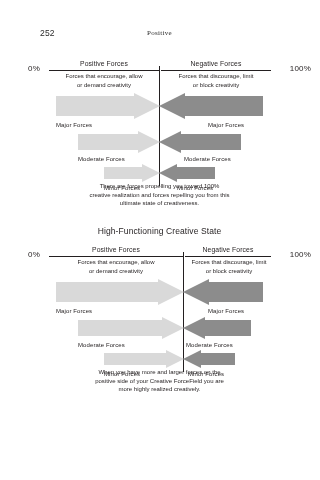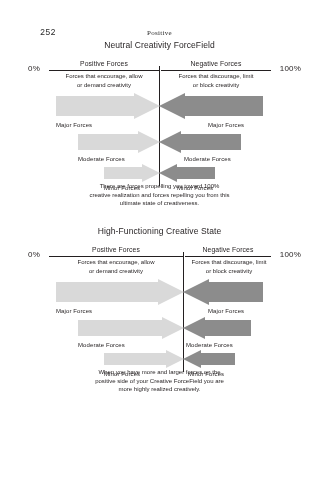--- a/index.html
+++ b/index.html
@@ -31,21 +31,20 @@
     width: 319px;
     height: 12px;
   }
   .folio {
     position: absolute;
     left: 40px;
     top: 0;
     font-size: 8.5px;
     letter-spacing: .2px;
     color: #2b2b2b;
-    font-family: Liberation Mono, monospace;
   }
   .head-title {
     position: absolute;
     left: 0;
     top: 1px;
     width: 319px;
     text-align: center;
     font-size: 7px;
     font-family: "Liberation Serif", serif;
     letter-spacing: .3px;
@@ -78,21 +77,21 @@
   .axis-line.left  { left: 49px; }
   .axis-line.right { right: 48px; }
   .axis-end {
     position: absolute;
     top: 0px;
     font-size: 8px;
     color: #231f20;
     letter-spacing: .2px;
   }
   .axis-end.zero    { left: 28px; }
-  .axis-end.hundred { right: 18px; text-align: center; }
+  .axis-end.hundred { right: 8px; text-align: center; }
 
   
   .col-head {
     position: absolute;
     top: 20px;
     font-size: 6.8px;
     text-align: center;
     color: #231f20;
     letter-spacing: .1px;
   }
@@ -143,21 +142,20 @@
 
 <div class="page">
 
   <div class="running-head">
     <div class="folio">252</div>
     <div class="head-title">Positive</div>
   </div>
 
   <div class="figure" id="figure-1">
 
-    <div class="fig-title">Neutral Creativity ForceField</div>
 
     <div class="axis-row">
       <div class="axis-line left" style="width:110px;"></div>
       <div class="axis-line right" style="width:110px;"></div>
       <div class="axis-end zero">0%</div>
       <div class="axis-end hundred">100%</div>
     </div>
 
     <div class="col-head" style="left:49px; width:110px;">Positive Forces</div>
     <div class="col-head" style="left:161px; width:110px;">Negative Forces</div>

